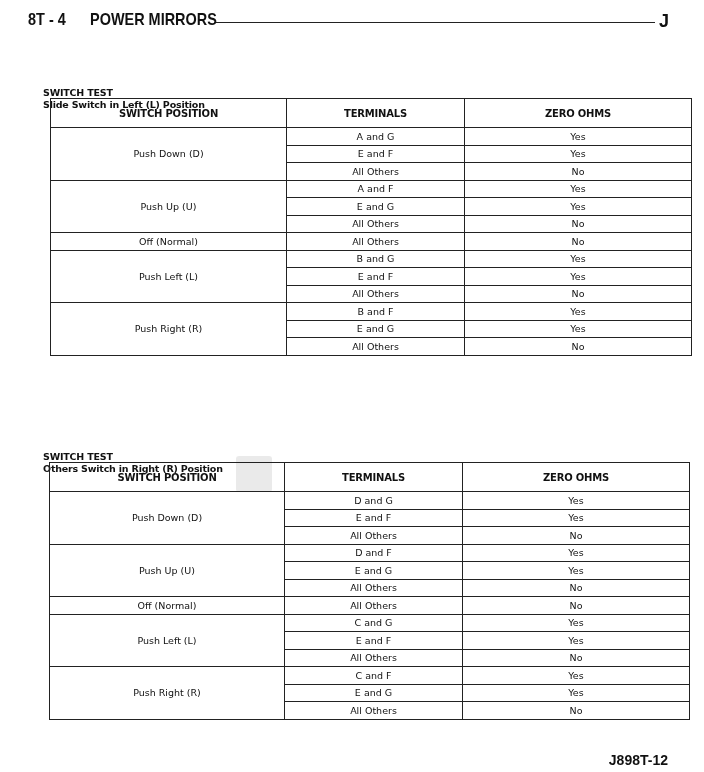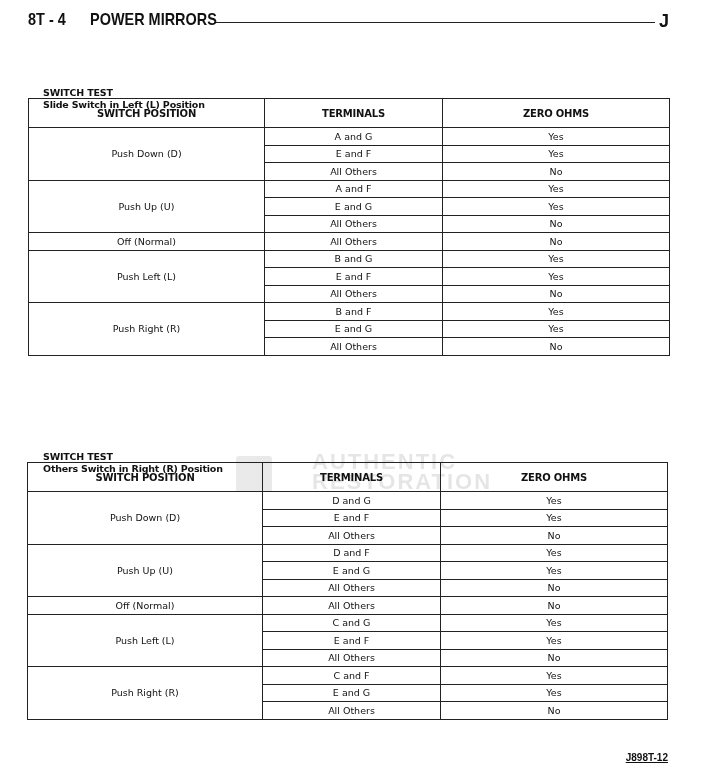--- a/index.html
+++ b/index.html
@@ -6,31 +6,31 @@
   body { width: 704px; height: 772px; position: relative; overflow: hidden; font-family: "DejaVu Sans", sans-serif; color: #111; }
   .page-header { position: absolute; left: 28px; top: 8px; width: 645px; height: 24px; }
   .page-header .secnum { position: absolute; left: 0; top: 2px; font-family: "Liberation Sans", sans-serif; font-weight: bold; font-size: 17px; letter-spacing: 0px; transform: scaleX(0.85); transform-origin: left; }
   .page-header .title { position: absolute; left: 62px; top: 2px; font-family: "Liberation Sans", sans-serif; font-weight: bold; font-size: 17px; transform: scaleX(0.85); transform-origin: left; white-space: nowrap; }
   .page-header .rule { position: absolute; left: 188px; right: 18px; top: 14px; height: 0; border-top: 1.5px solid #222; }
   .page-header .letter { position: absolute; right: 4px; top: 3px; font-family: "Liberation Sans", sans-serif; font-weight: bold; font-size: 18px; }
 
   .caption { position: absolute; left: 43px; font-weight: bold; font-size: 9.5px; line-height: 12px; letter-spacing: -0.2px; margin-top: 16px; }
   .caption div { white-space: nowrap; }
 
-  table.sw { position: absolute; border-collapse: collapse; font-size: 9.5px; table-layout: fixed; }
+  table.sw { position: absolute; border-collapse: collapse; font-size: 9.5px; table-layout: fixed; margin-left: 22px; }
   table.sw th, table.sw td { border: 1.5px solid #222; text-align: center; padding: 0; }
   table.sw th { height: 28px; font-weight: bold; font-size: 10px; letter-spacing: -0.2px; }
   table.sw td { height: 16.5px; line-height: 15px; }
   table.sw td.pos { vertical-align: middle; }
 
   .watermark { position: absolute; left: 236px; top: 452px; width: 230px; height: 46px; opacity: 0.12; pointer-events: none; }
   .watermark .logo { position: absolute; left: 0; top: 4px; width: 36px; height: 36px; background: #555; border-radius: 3px; }
   .watermark .txt { position: absolute; left: 76px; top: 0; font-family: "Liberation Sans", sans-serif; font-weight: bold; font-size: 22px; line-height: 20px; color: #333; letter-spacing: 2px; white-space: nowrap; }
 
-  .figure-id { position: absolute; right: 36px; top: 752px; font-family: "Liberation Sans", sans-serif; font-weight: bold; font-size: 10px; text-decoration: underline; }
+  .figure-id { position: absolute; right: 36px; top: 752px; font-family: "Liberation Sans", sans-serif; font-weight: bold; font-size: 14px; }
 </style>
 </head>
 <body>
 
 <div class="page-header">
   <span class="secnum">8T - 4</span>
   <span class="title">POWER MIRRORS</span>
   <div class="rule"></div>
   <span class="letter">J</span>
 </div>
@@ -108,24 +108,20 @@
       </tr>
       <tr>
         <td>All Others</td>
         <td>No</td>
       </tr>
     </tbody>
 </table>
 
 <div class="watermark">
   <div class="logo"></div>
-  <div class="txt">
-    <div>AUTHENTIC</div>
-    <div>RESTORATION</div>
-  </div>
 </div>
 
 <div class="caption" style="top:435px;">
   <div>SWITCH TEST</div>
   <div>Others Switch in Right (R) Position</div>
 </div>
 <table class="sw" id="t1" style="left:27px; top:462px; width:640px;">
   <colgroup>
       <col style="width:235px">
       <col style="width:178px">

